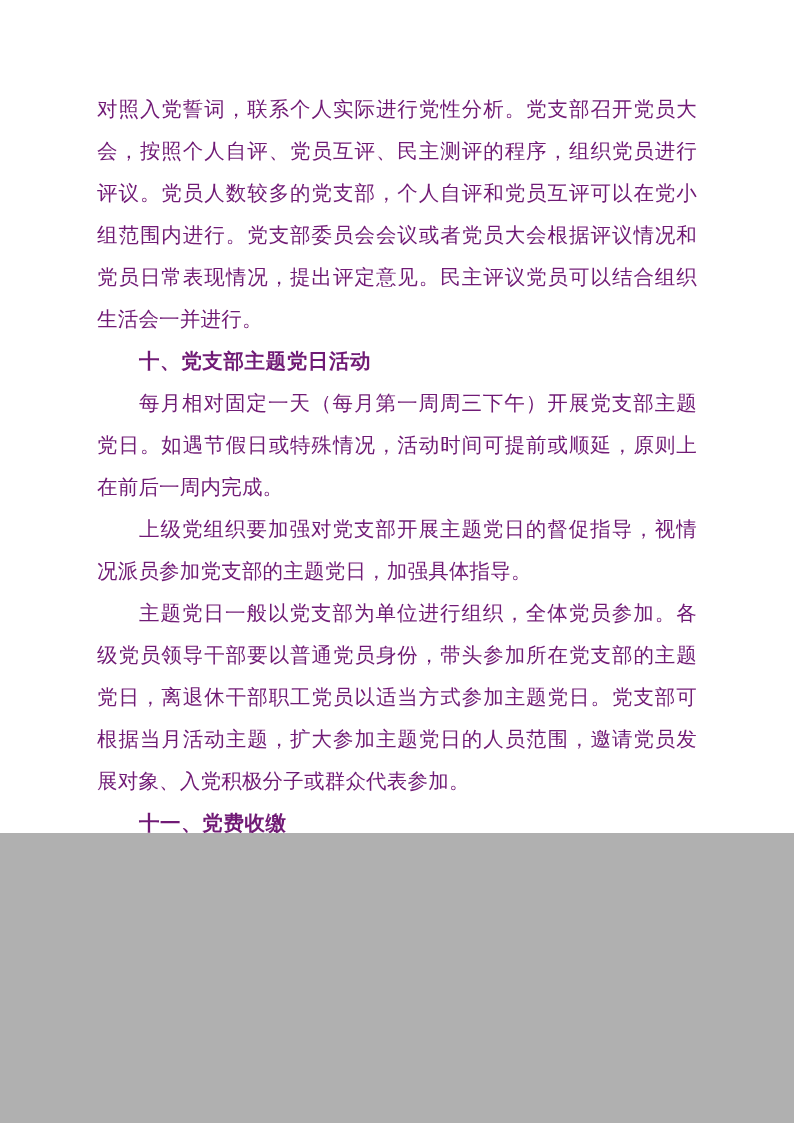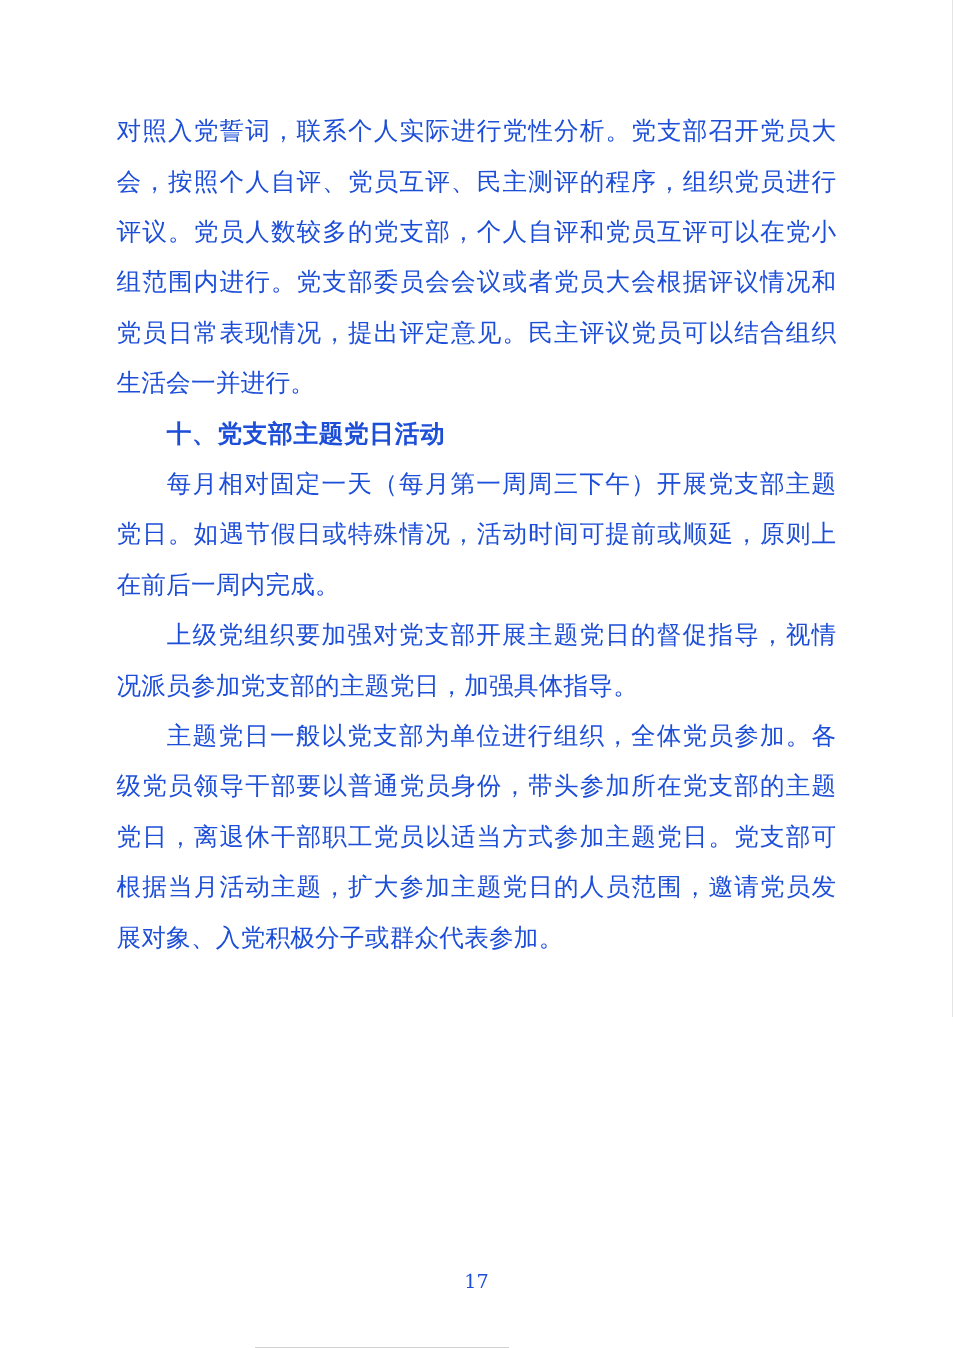--- a/index.html
+++ b/index.html
@@ -2,27 +2,27 @@
 <html><head>
 <meta charset="utf-8">
 <style>
   html, body {
     margin: 0;
     padding: 0;
     background: #b0b0b0;
   }
   .page {
     width: 794px;
-    height: 1123px;
+    height: 833px;
     background: #ffffff;
     position: relative;
     box-sizing: border-box;
     overflow: hidden;
     font-family: "DejaVu Serif", "Liberation Serif", serif;
-    color: #1d4ed8;
+    color: #701a75;
   }
   .content {
     position: absolute;
     left: 97px;
     top: 88px;
     width: 600px;
   }
   p {
     margin: 0;
     font-size: 20.5px;
@@ -56,15 +56,16 @@
 </head>
 <body>
 
 <div class="page">
   <div class="content">
     <p class="block">对照入党誓词，联系个人实际进行党性分析。党支部召开党员大会，按照个人自评、党员互评、民主测评的程序，组织党员进行评议。党员人数较多的党支部，个人自评和党员互评可以在党小组范围内进行。党支部委员会会议或者党员大会根据评议情况和党员日常表现情况，提出评定意见。民主评议党员可以结合组织生活会一并进行。</p>
     <p class="block heading">十、党支部主题党日活动</p>
     <p class="block indent">每月相对固定一天（每月第一周周三下午）开展党支部主题党日。如遇节假日或特殊情况，活动时间可提前或顺延，原则上在前后一周内完成。</p>
     <p class="block indent">上级党组织要加强对党支部开展主题党日的督促指导，视情况派员参加党支部的主题党日，加强具体指导。</p>
     <p class="block indent">主题党日一般以党支部为单位进行组织，全体党员参加。各级党员领导干部要以普通党员身份，带头参加所在党支部的主题党日，离退休干部职工党员以适当方式参加主题党日。党支部可根据当月活动主题，扩大参加主题党日的人员范围，邀请党员发展对象、入党积极分子或群众代表参加。</p>
+    <p class="block heading">十一、党费收缴</p>
   </div>
   <div class="page-number">17</div>
 </div>
 
 </body></html>

